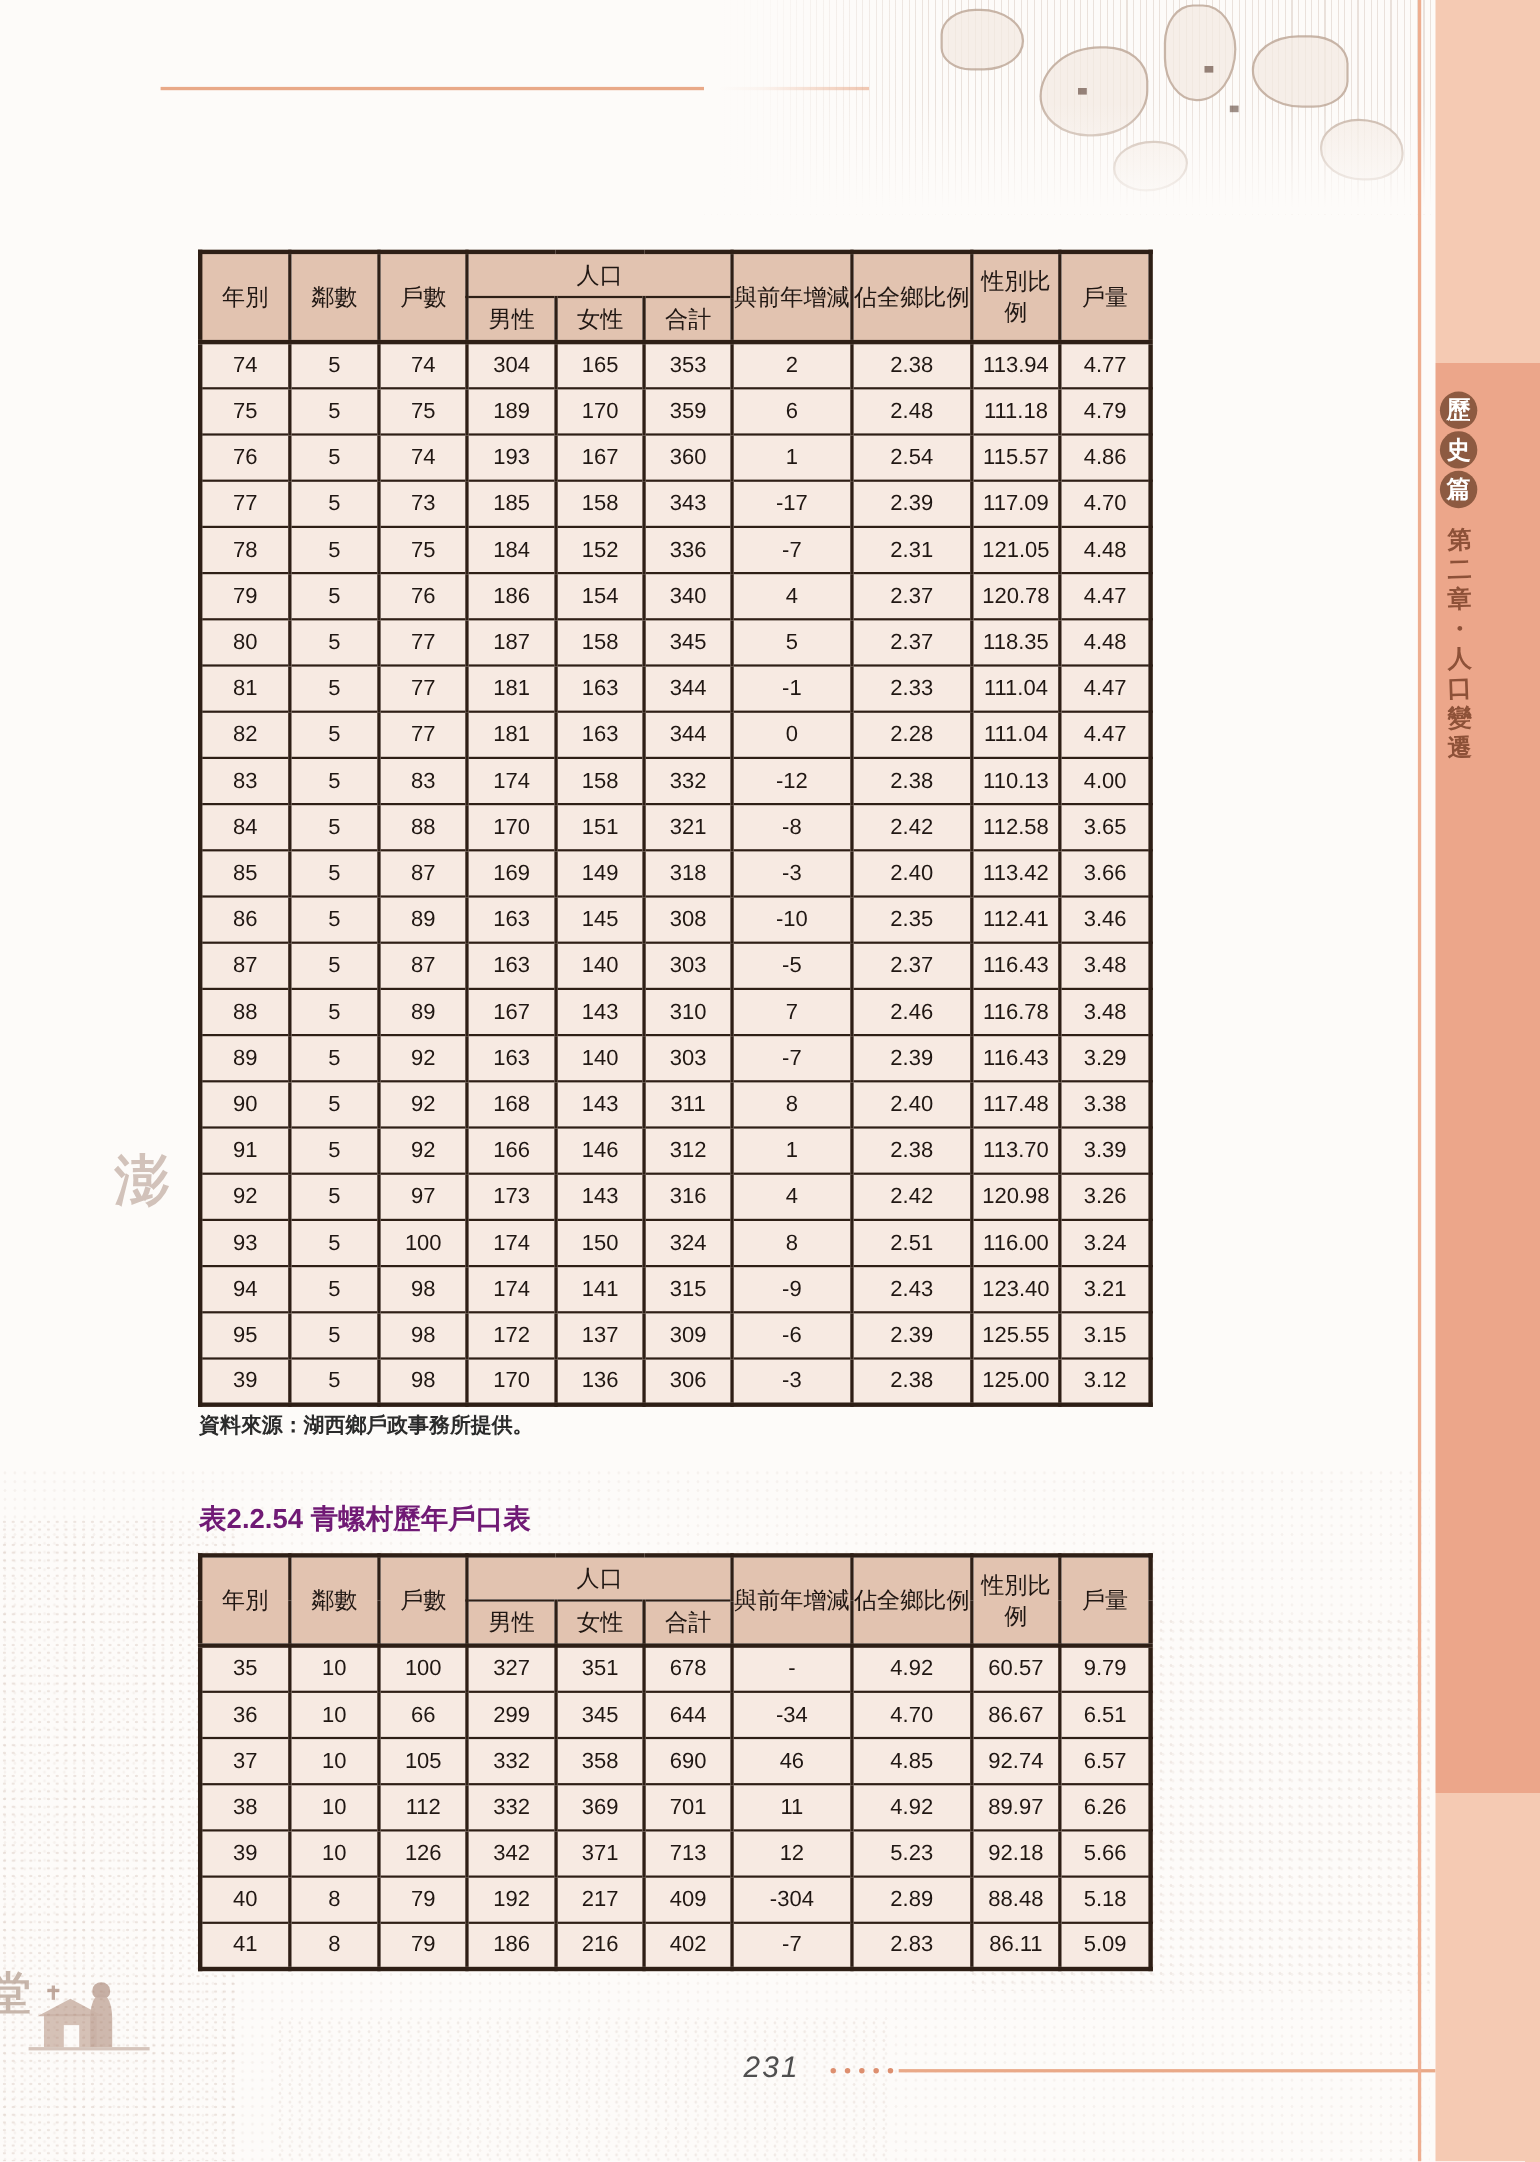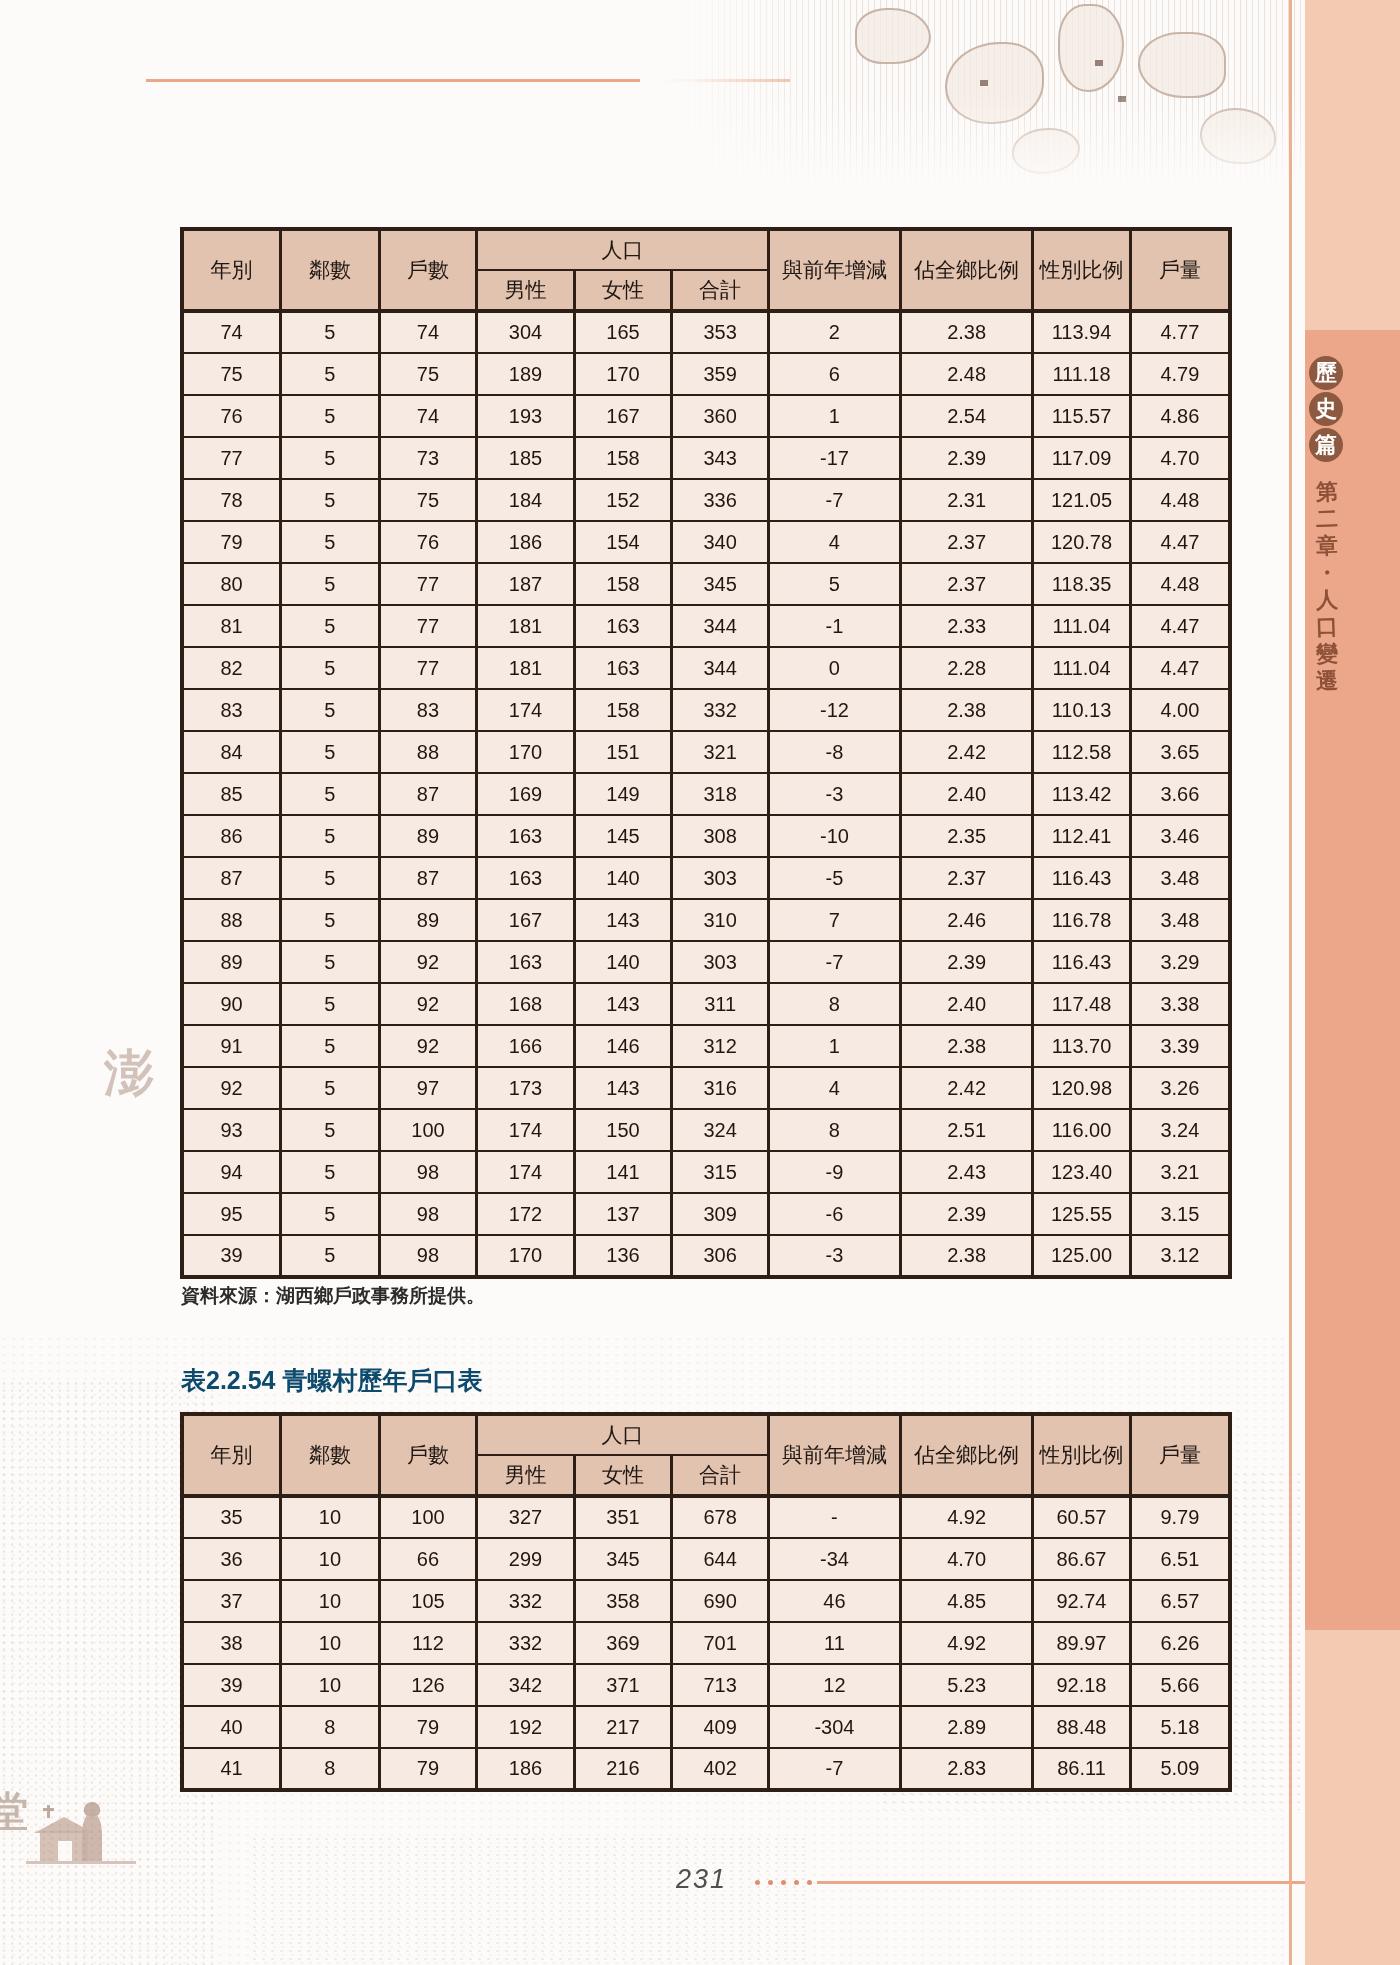--- a/index.html
+++ b/index.html
@@ -35,35 +35,35 @@
   .ch-ground{position:absolute;left:0;bottom:6px;width:110px;height:3px;background:rgba(150,108,88,.7);}
   .ch-body{position:absolute;left:14px;bottom:9px;width:48px;height:30px;background:rgba(167,126,106,.85);}
   .ch-door{position:absolute;left:32px;bottom:9px;width:14px;height:20px;background:#fdfbf9;}
   .ch-roof{position:absolute;left:8px;bottom:37px;width:0;height:0;border-left:30px solid rgba(0,0,0,0);border-right:30px solid rgba(0,0,0,0);border-bottom:16px solid rgba(160,118,98,.85);}
   .ch-tower{position:absolute;left:56px;bottom:9px;width:20px;height:48px;background:rgba(160,118,98,.9);border-radius:45% 45% 0 0;}
   .ch-dome{position:absolute;left:58px;bottom:54px;width:16px;height:14px;background:rgba(150,108,88,.95);border-radius:50% 50% 30% 30%;}
   .ch-cross-v{position:absolute;left:21px;bottom:52px;width:3px;height:13px;background:rgba(140,98,78,.95);}
   .ch-cross-h{position:absolute;left:17px;bottom:59px;width:11px;height:3px;background:rgba(140,98,78,.95);}
 
   
-  table.htable{position:absolute;left:180px;width:1052px;border-collapse:collapse;table-layout:fixed;
+  table.htable{position:absolute;left:180px;width:868px;border-collapse:collapse;table-layout:fixed;
     background:var(--c-table-row-bg);border:4px solid var(--c-table-border);
     color:var(--c-table-text);}
   #table1{top:227px;}
   #table2{top:1412px;}
   .htable th,.htable td{border:2px solid var(--c-table-border);border-left-width:3px;border-right-width:3px;
     text-align:center;vertical-align:middle;padding:0;overflow:hidden;}
   .htable thead th{background:var(--c-table-header-bg);font-weight:500;font-size:21px;height:38px;}
   .htable thead tr+tr th{border-top-width:2px;}
   .htable tbody tr{height:42px;}
   .htable tbody td{font-size:20px;font-weight:400;}
   .htable thead{border-bottom:4px solid var(--c-table-border);}
 
   .source-note{position:absolute;left:181px;top:1283px;font-size:19px;font-weight:600;color:#2b2b2b;}
-  .table-title{position:absolute;left:181px;top:1364px;font-size:25px;font-weight:700;color:#0c4a6e;}
+  .table-title{position:absolute;left:181px;top:1364px;font-size:25px;font-weight:700;color:#701a75;}
 
   
   .page-number{position:absolute;left:676px;top:1864px;font-size:27px;font-style:italic;font-weight:500;color:var(--c-page-number-text);letter-spacing:2px;}
   .dots{position:absolute;left:755px;top:1880px;display:flex;gap:8px;}
   .dot{width:5px;height:5px;border-radius:50%;background:#dd8f6f;}
   .footer-line{position:absolute;left:817px;top:1881px;width:488px;height:3px;background:var(--c-accent-line);}
 
   
   .side-thin-line{position:absolute;left:1289px;top:0;width:3px;height:1965px;background:var(--c-sidebar-thin-line);z-index:5;}
   .sidebar{position:absolute;left:1305px;top:0;width:95px;height:1965px;z-index:4;}

